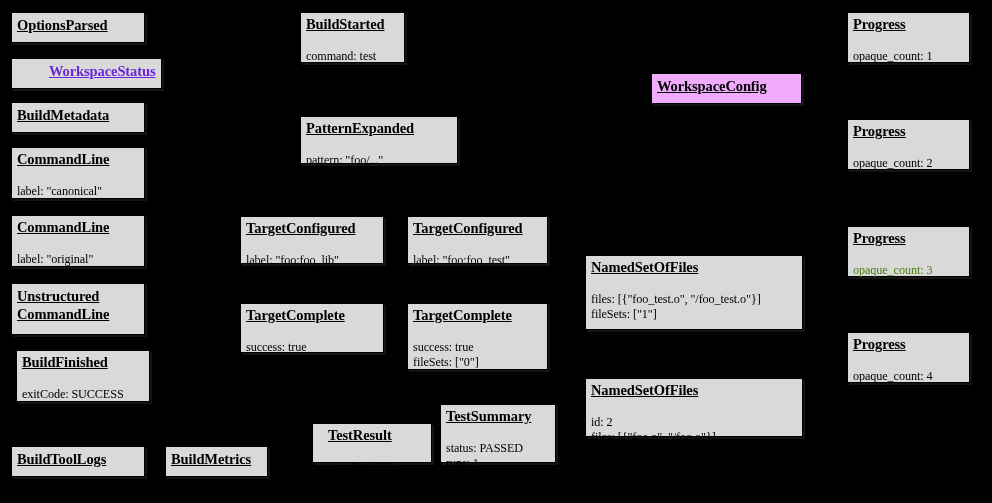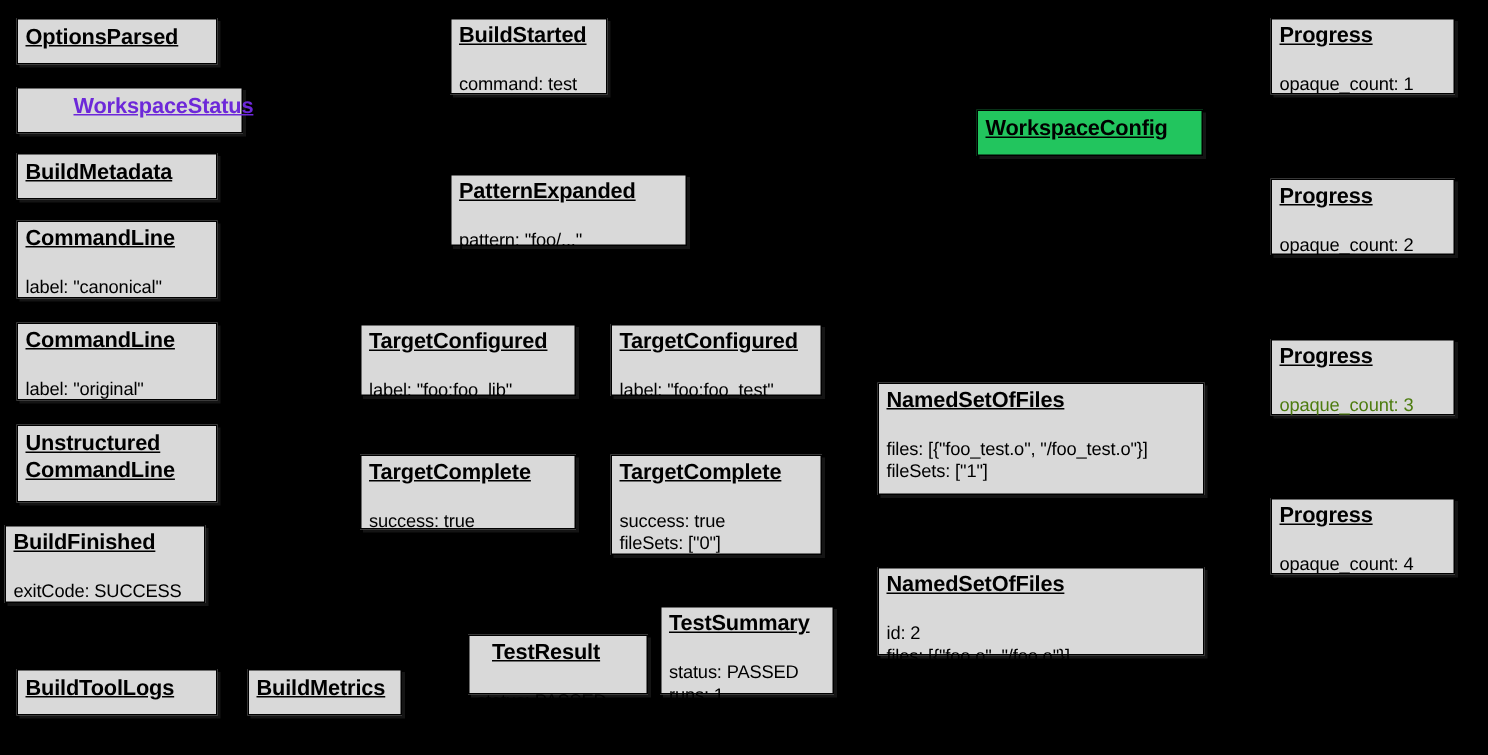--- a/index.html
+++ b/index.html
@@ -6,21 +6,21 @@
     margin: 0;
     padding: 0;
     background: #000000;
   }
   #canvas {
     position: relative;
     width: 992px;
     height: 486px;
     background: #000000;
     overflow: hidden;
-    font-family: Liberation Sans, sans-serif;
+    font-family: Liberation Serif, serif;
   }
   .node {
     position: absolute;
     box-sizing: border-box;
     background: #d9d9d9;
     border: 1px solid #000000;
     box-shadow: 2px 2px 0 rgba(255,255,255,0.08);
     padding: 3px 5px 4px 5px;
     line-height: 1.18;
   }
@@ -68,21 +68,21 @@
     <div class="node" style="left: 11px; top: 215px; width: 134px; height: 52px; background: rgb(217, 217, 217); border-color: rgb(0, 0, 0);">
       <div class="node-title" style="color: rgb(0, 0, 0);">CommandLine</div>
       <div class="node-fields">
         <div class="node-field" style="color: rgb(0, 0, 0);">label: "original"</div>
       </div>
     </div>
     <div class="node title-only" style="left: 11px; top: 283px; width: 134px; height: 52px; background: rgb(217, 217, 217); border-color: rgb(0, 0, 0);">
       <div class="node-title" style="color: rgb(0, 0, 0);">Unstructured
 CommandLine</div>
     </div>
-    <div class="node" style="left: 3px; top: 350px; width: 134px; height: 52px; background: rgb(217, 217, 217); border-color: rgb(0, 0, 0);">
+    <div class="node" style="left: 16px; top: 350px; width: 134px; height: 52px; background: rgb(217, 217, 217); border-color: rgb(0, 0, 0);">
       <div class="node-title" style="color: rgb(0, 0, 0);">BuildFinished</div>
       <div class="node-fields">
         <div class="node-field" style="color: rgb(0, 0, 0);">exitCode: SUCCESS</div>
       </div>
     </div>
     <div class="node title-only" style="left: 11px; top: 446px; width: 134px; height: 31px; background: rgb(217, 217, 217); border-color: rgb(0, 0, 0);">
       <div class="node-title" style="color: rgb(0, 0, 0);">BuildToolLogs</div>
     </div>
     <div class="node title-only" style="left: 165px; top: 446px; width: 103px; height: 31px; background: rgb(217, 217, 217); border-color: rgb(0, 0, 0);">
       <div class="node-title" style="color: rgb(0, 0, 0);">BuildMetrics</div>
@@ -130,21 +130,21 @@
         <div class="node-field" style="color: rgb(0, 0, 0);">status: PASSED</div>
       </div>
     </div>
     <div class="node" style="left: 440px; top: 404px; width: 116px; height: 59px; background: rgb(217, 217, 217); border-color: rgb(0, 0, 0);">
       <div class="node-title" style="color: rgb(0, 0, 0);">TestSummary</div>
       <div class="node-fields">
         <div class="node-field" style="color: rgb(0, 0, 0);">status: PASSED</div>
         <div class="node-field" style="color: rgb(0, 0, 0);">runs: 1</div>
       </div>
     </div>
-    <div class="node title-only" style="left: 651px; top: 73px; width: 151px; height: 31px; background: #22c55e; border-color: rgb(0, 0, 0);">
+    <div class="node title-only" style="left: 651px; top: 73px; width: 151px; height: 31px; background: #f0abfc; border-color: rgb(0, 0, 0);">
       <div class="node-title" style="color: rgb(0, 0, 0);">WorkspaceConfig</div>
     </div>
     <div class="node" style="left: 585px; top: 255px; width: 218px; height: 75px; background: rgb(217, 217, 217); border-color: rgb(0, 0, 0);">
       <div class="node-title" style="color: rgb(0, 0, 0);">NamedSetOfFiles</div>
       <div class="node-fields">
         <div class="node-field" style="color: rgb(0, 0, 0);">files: [{"foo_test.o", "/foo_test.o"}]</div>
         <div class="node-field" style="color: rgb(0, 0, 0);">fileSets: ["1"]</div>
       </div>
     </div>
     <div class="node" style="left: 585px; top: 378px; width: 218px; height: 59px; background: rgb(217, 217, 217); border-color: rgb(0, 0, 0);">

